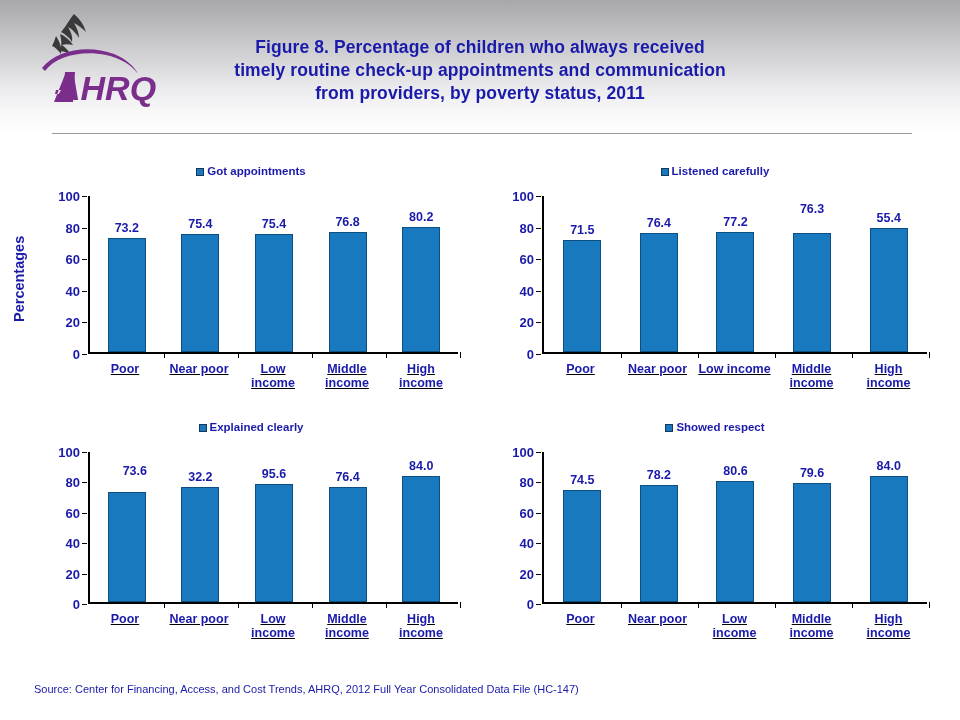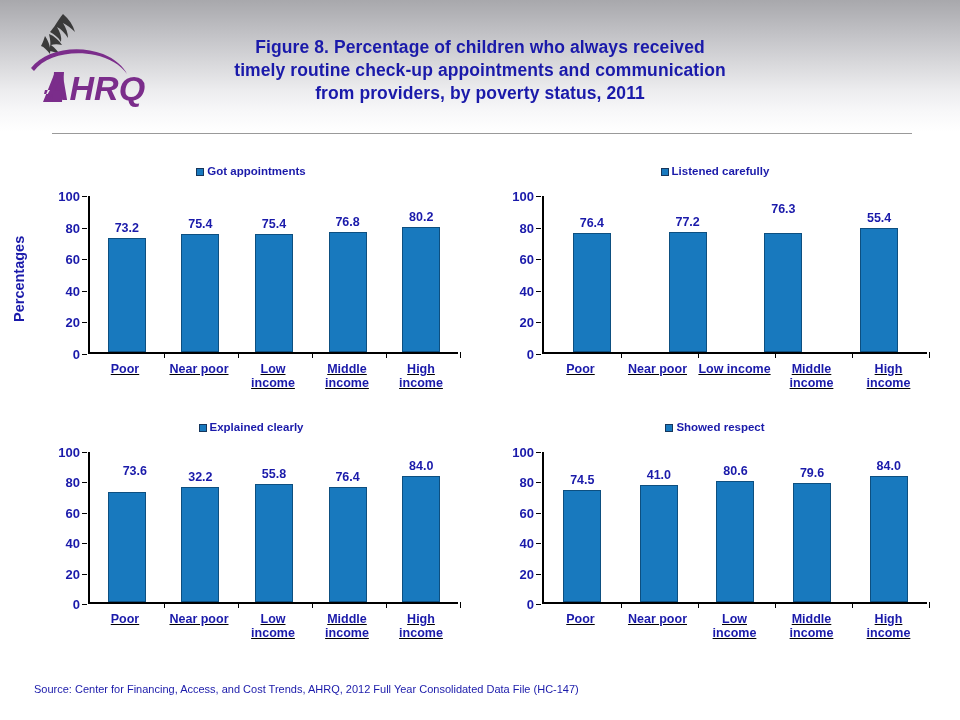--- a/index.html
+++ b/index.html
@@ -28,21 +28,21 @@
   #header-divider {
     position: absolute;
     left: 52px; top: 133px;
     width: 860px; height: 2px;
     background: linear-gradient(to bottom, #9a9a9a 0 1px, #ffffff 1px 2px);
   }
 
   
   #logo {
     position: absolute;
-    left: 25px; top: 6px;
+    left: 36px; top: 6px;
     width: 120px; height: 104px; text-decoration: underline;
   }
 
   
   #title {
     position: absolute;
     left: 200px; top: 36px;
     width: 560px;
     text-align: center;
     color: #1a1aaa;
@@ -296,20 +296,24 @@
           <span style="top: 63.2px;">60</span>
           <div class="y-tickmark" style="top: 63.2px; right: -7px;"></div>
           <span style="top: 31.6px;">80</span>
           <div class="y-tickmark" style="top: 31.6px; right: -7px;"></div>
           <span style="top: 0px;">100</span>
           <div class="y-tickmark" style="top: 0px; right: -7px;"></div>
         </div>
         <div class="axis-area" style="left: 52px; width: 385px; height: 158px;">
           <div class="bars">
             <div class="bar-slot">
+              <div class="bar" style="height: 111.54px; width: 38px; background: rgb(24, 121, 190); border-color: rgb(13, 79, 128);"></div>
+              <div class="bar-value" style="bottom: 114.54px;">71.5</div>
+            </div>
+            <div class="bar-slot">
               <div class="bar" style="height: 119.184px; width: 38px; background: rgb(24, 121, 190); border-color: rgb(13, 79, 128);"></div>
               <div class="bar-value" style="bottom: 122.184px;">76.4</div>
             </div>
             <div class="bar-slot">
               <div class="bar" style="height: 120.432px; width: 38px; background: rgb(24, 121, 190); border-color: rgb(13, 79, 128);"></div>
               <div class="bar-value" style="bottom: 123.432px;">77.2</div>
             </div>
             <div class="bar-slot">
               <div class="bar" style="height: 119.028px; width: 38px; background: rgb(24, 121, 190); border-color: rgb(13, 79, 128);"></div>
               <div class="bar-value" style="bottom: 136px;">76.3</div>
@@ -368,21 +372,21 @@
             <div class="bar-slot">
               <div class="bar" style="height: 110.4px; width: 38px; background: rgb(24, 121, 190); border-color: rgb(13, 79, 128);"></div>
               <div class="bar-value" style="bottom: 124px; margin-left: 8px;">73.6</div>
             </div>
             <div class="bar-slot">
               <div class="bar" style="height: 115.05px; width: 38px; background: rgb(24, 121, 190); border-color: rgb(13, 79, 128);"></div>
               <div class="bar-value" style="bottom: 118.05px;">32.2</div>
             </div>
             <div class="bar-slot">
               <div class="bar" style="height: 118.05px; width: 38px; background: rgb(24, 121, 190); border-color: rgb(13, 79, 128);"></div>
-              <div class="bar-value" style="bottom: 121.05px;">55.8</div>
+              <div class="bar-value" style="bottom: 121.05px;">95.6</div>
             </div>
             <div class="bar-slot">
               <div class="bar" style="height: 114.6px; width: 38px; background: rgb(24, 121, 190); border-color: rgb(13, 79, 128);"></div>
               <div class="bar-value" style="bottom: 117.6px;">76.4</div>
             </div>
             <div class="bar-slot">
               <div class="bar" style="height: 126px; width: 38px; background: rgb(24, 121, 190); border-color: rgb(13, 79, 128);"></div>
               <div class="bar-value" style="bottom: 129px;">84.0</div>
             </div>
           </div>
@@ -432,21 +436,21 @@
           <div class="y-tickmark" style="top: 0px; right: -7px;"></div>
         </div>
         <div class="axis-area" style="left: 52px; width: 385px; height: 152px;">
           <div class="bars">
             <div class="bar-slot">
               <div class="bar" style="height: 111.75px; width: 38px; background: rgb(24, 121, 190); border-color: rgb(13, 79, 128);"></div>
               <div class="bar-value" style="bottom: 114.75px;">74.5</div>
             </div>
             <div class="bar-slot">
               <div class="bar" style="height: 117.3px; width: 38px; background: rgb(24, 121, 190); border-color: rgb(13, 79, 128);"></div>
-              <div class="bar-value" style="bottom: 120.3px;">41.0</div>
+              <div class="bar-value" style="bottom: 120.3px;">78.2</div>
             </div>
             <div class="bar-slot">
               <div class="bar" style="height: 120.9px; width: 38px; background: rgb(24, 121, 190); border-color: rgb(13, 79, 128);"></div>
               <div class="bar-value" style="bottom: 123.9px;">80.6</div>
             </div>
             <div class="bar-slot">
               <div class="bar" style="height: 119.4px; width: 38px; background: rgb(24, 121, 190); border-color: rgb(13, 79, 128);"></div>
               <div class="bar-value" style="bottom: 122.4px;">79.6</div>
             </div>
             <div class="bar-slot">

